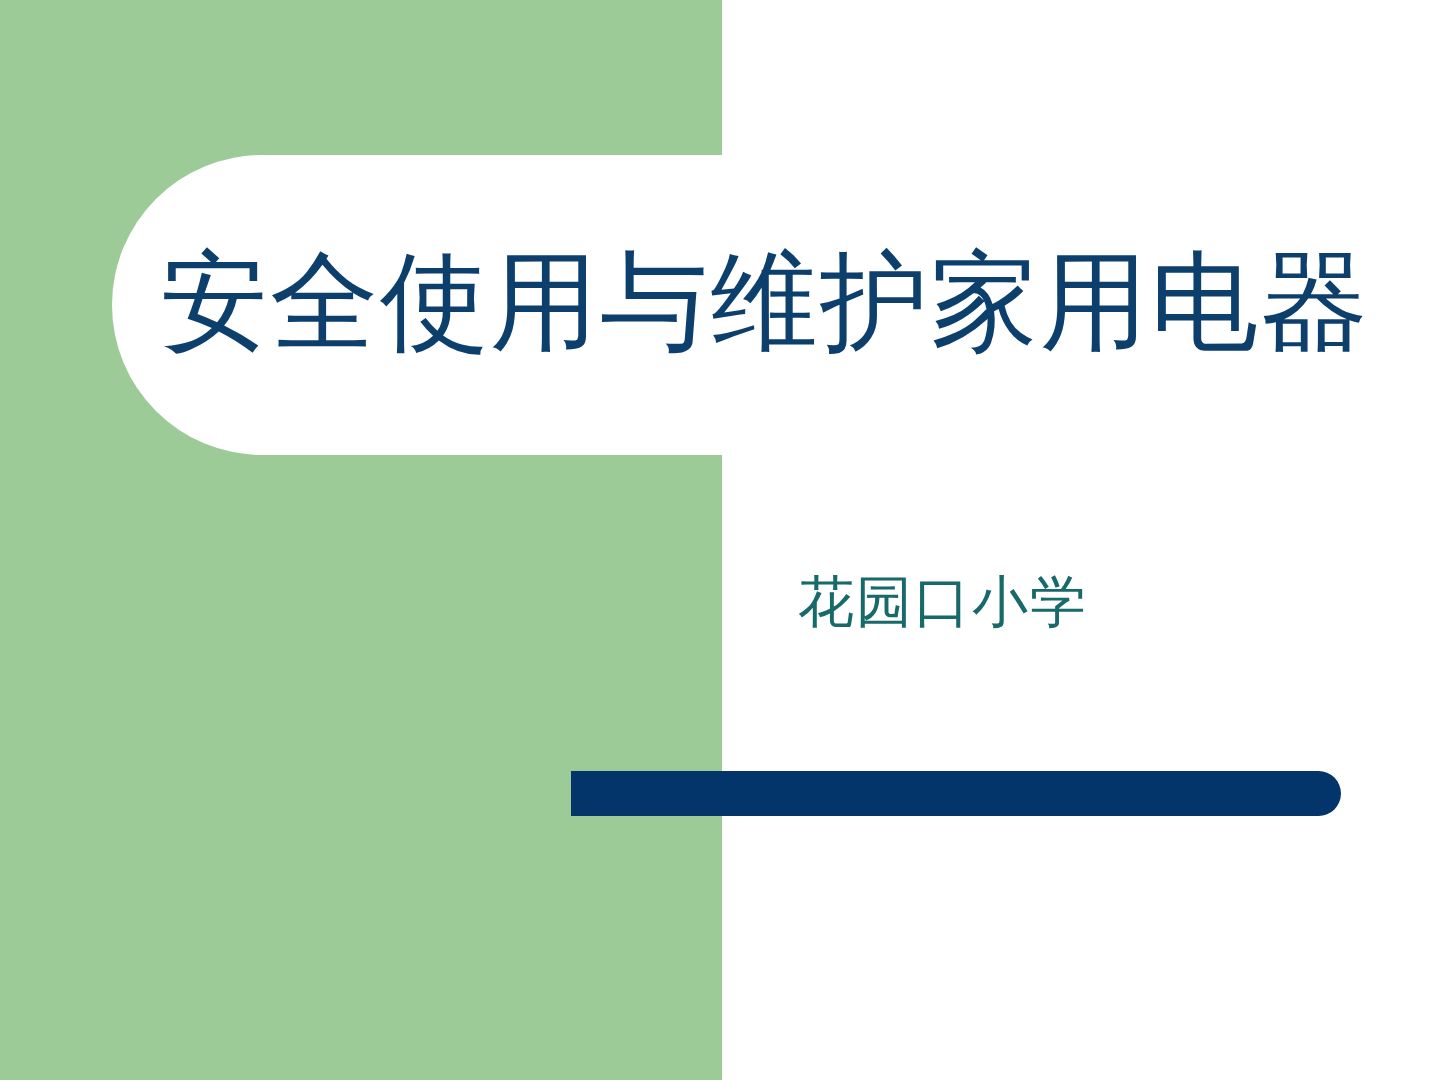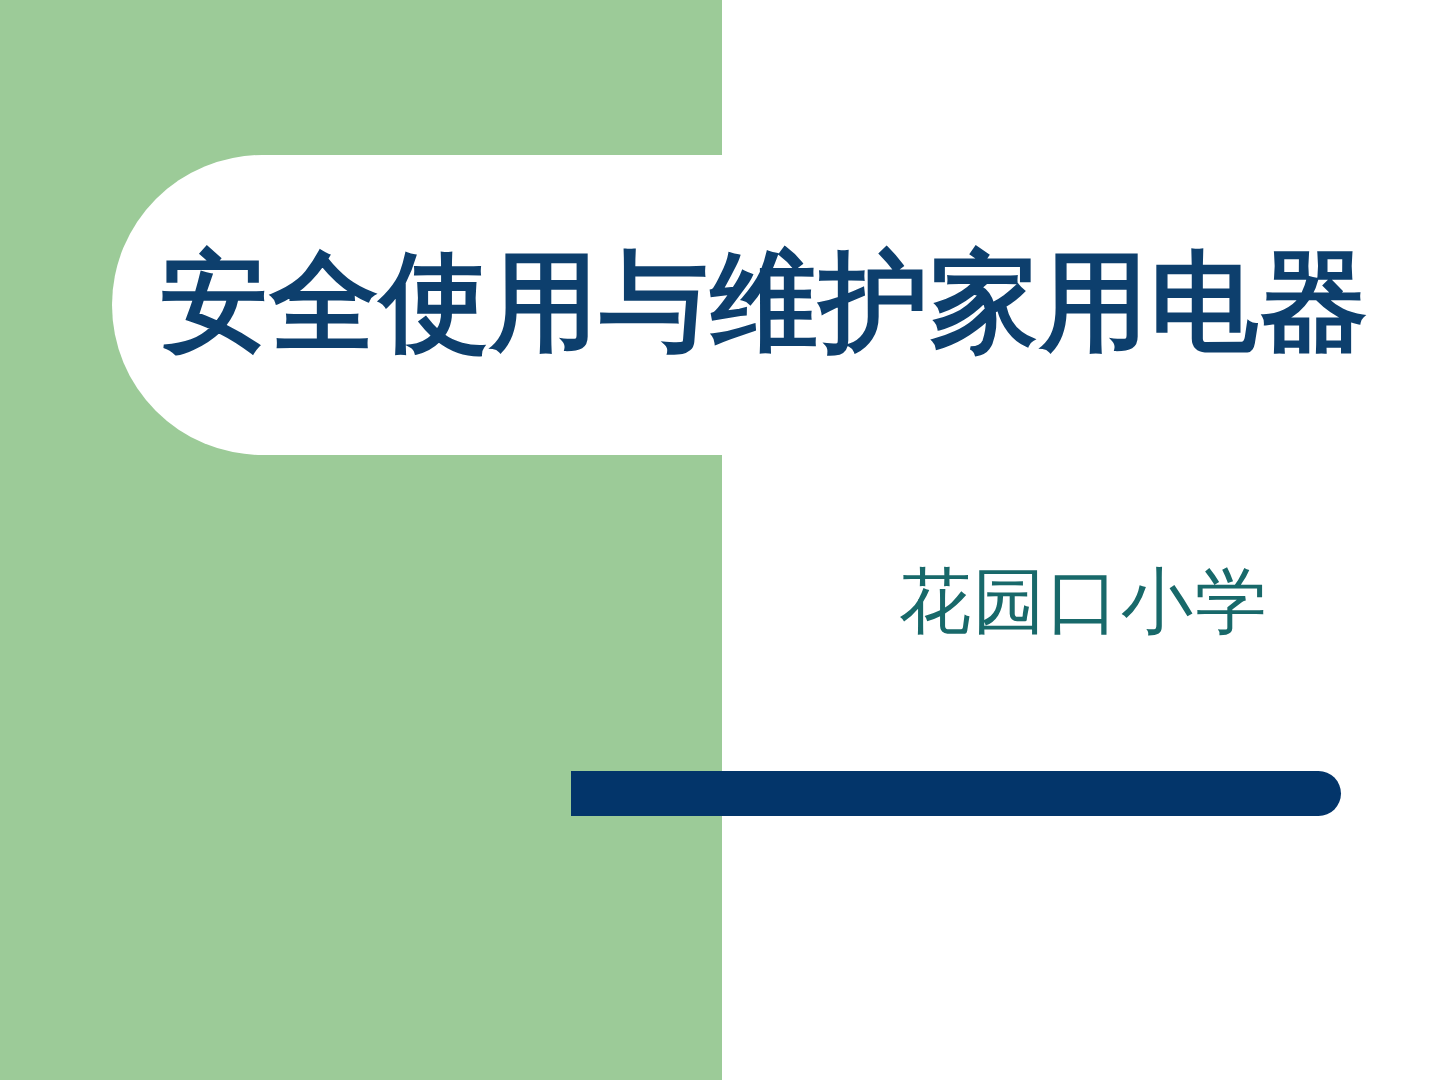--- a/index.html
+++ b/index.html
@@ -45,36 +45,36 @@
 
   .title-text {
     position: absolute;
     left: 160px;
     top: 228px;
     width: 1200px;
     height: 150px;
     line-height: 150px;
     font-family: "Liberation Serif", "DejaVu Serif", serif;
     font-size: 108px;
-    font-weight: bold;
+    font-weight: normal;
     letter-spacing: 2px;
     color: #0d3f6d;
     white-space: nowrap;
   }
 
   
   .subtitle-block {
     position: absolute;
-    left: 824px;
+    left: 798px;
     top: 550px;
     width: 520px;
-    text-align: center;
+    text-align: left;
     color: #18696a;
     font-family: "Liberation Serif", "DejaVu Serif", serif;
-    font-size: 72px;
+    font-size: 56px;
     line-height: 105px;
     letter-spacing: 2px;
   }
   .subtitle-line {
     display: block;
     white-space: nowrap;
   }
 
   
   .accent-bar {

